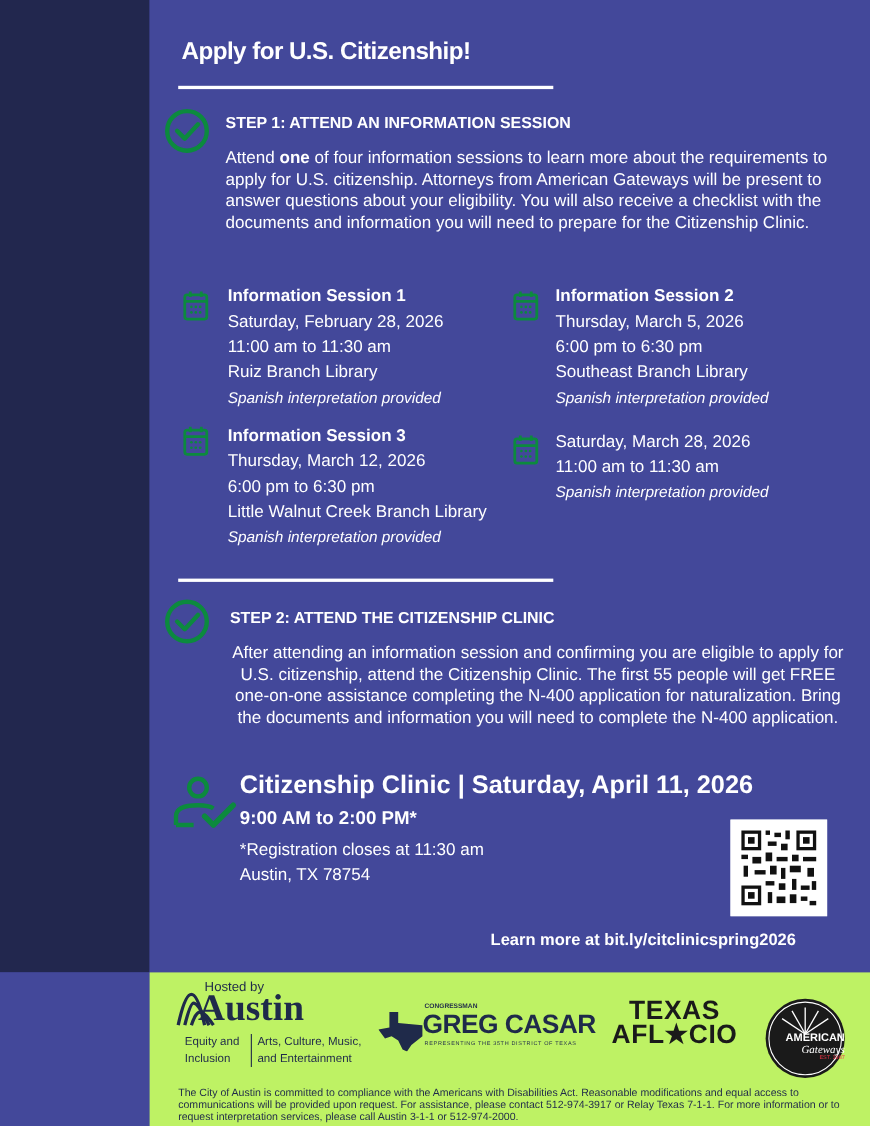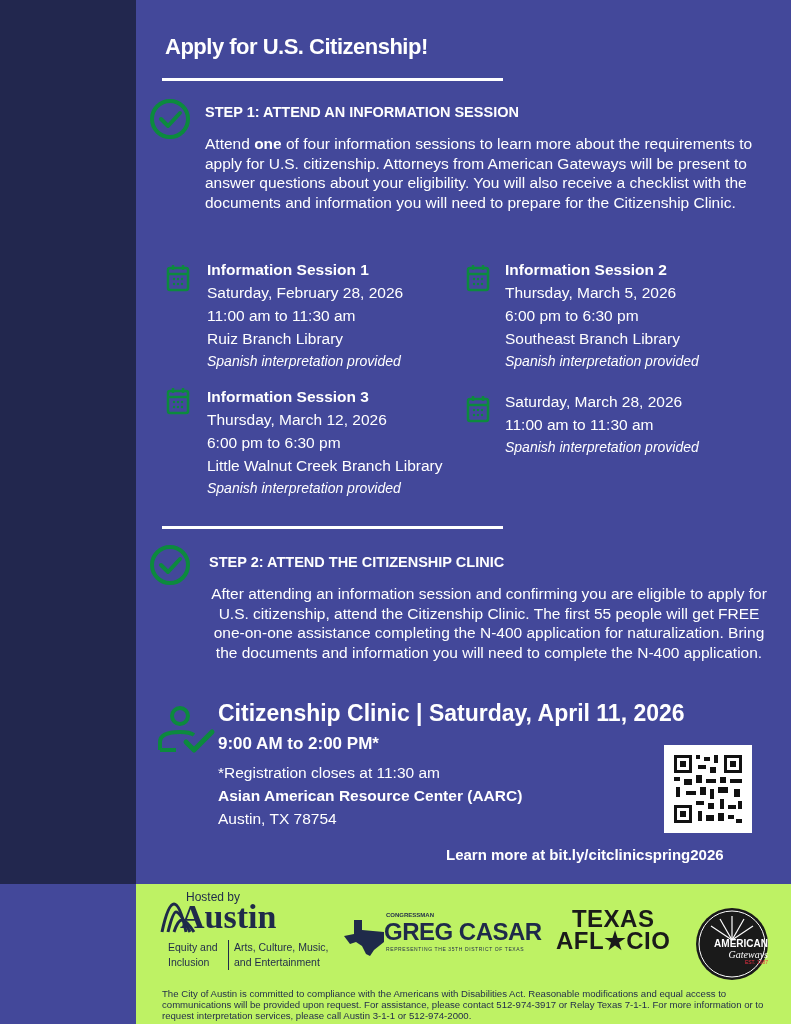--- a/index.html
+++ b/index.html
@@ -149,21 +149,20 @@
 <svg style="position:absolute; left:156px; top:704px; width:62px; height:50px;" viewBox="0 0 62 50">
   <circle cx="24" cy="12" r="8" fill="none" stroke="#0c8a3e" stroke-width="4"></circle>
   <path d="M4 46 L4 38 Q4 28 24 28 Q34 28 38 31" fill="none" stroke="#0c8a3e" stroke-width="4"></path>
   <line x1="4" y1="46" x2="20" y2="46" stroke="#0c8a3e" stroke-width="4"></line>
   <path d="M30 38 L38 46 L56 28" fill="none" stroke="#0c8a3e" stroke-width="5" stroke-linecap="round" stroke-linejoin="round"></path>
 </svg>
 <h2 class="clinic-title">Citizenship Clinic | Saturday, April 11, 2026</h2>
 <div class="clinic-time">9:00 AM to 2:00 PM*</div>
 <div class="clinic-lines">
   <div>*Registration closes at 11:30 am</div>
-  <div class="bold">Asian American Resource Center (AARC)</div>
   <div>Austin, TX 78754</div>
 </div>
 <div class="qr">
   <svg width="88" height="88" viewBox="0 0 88 88">
     <rect x="0" y="0" width="88" height="88" fill="#fff"></rect>
     <g fill="#111">
       <rect x="10" y="10" width="18" height="18"></rect>
         <rect x="13" y="13" width="12" height="12" fill="#fff"></rect>
         <rect x="16" y="16" width="6" height="6"></rect>
       <rect x="60" y="10" width="18" height="18"></rect>

